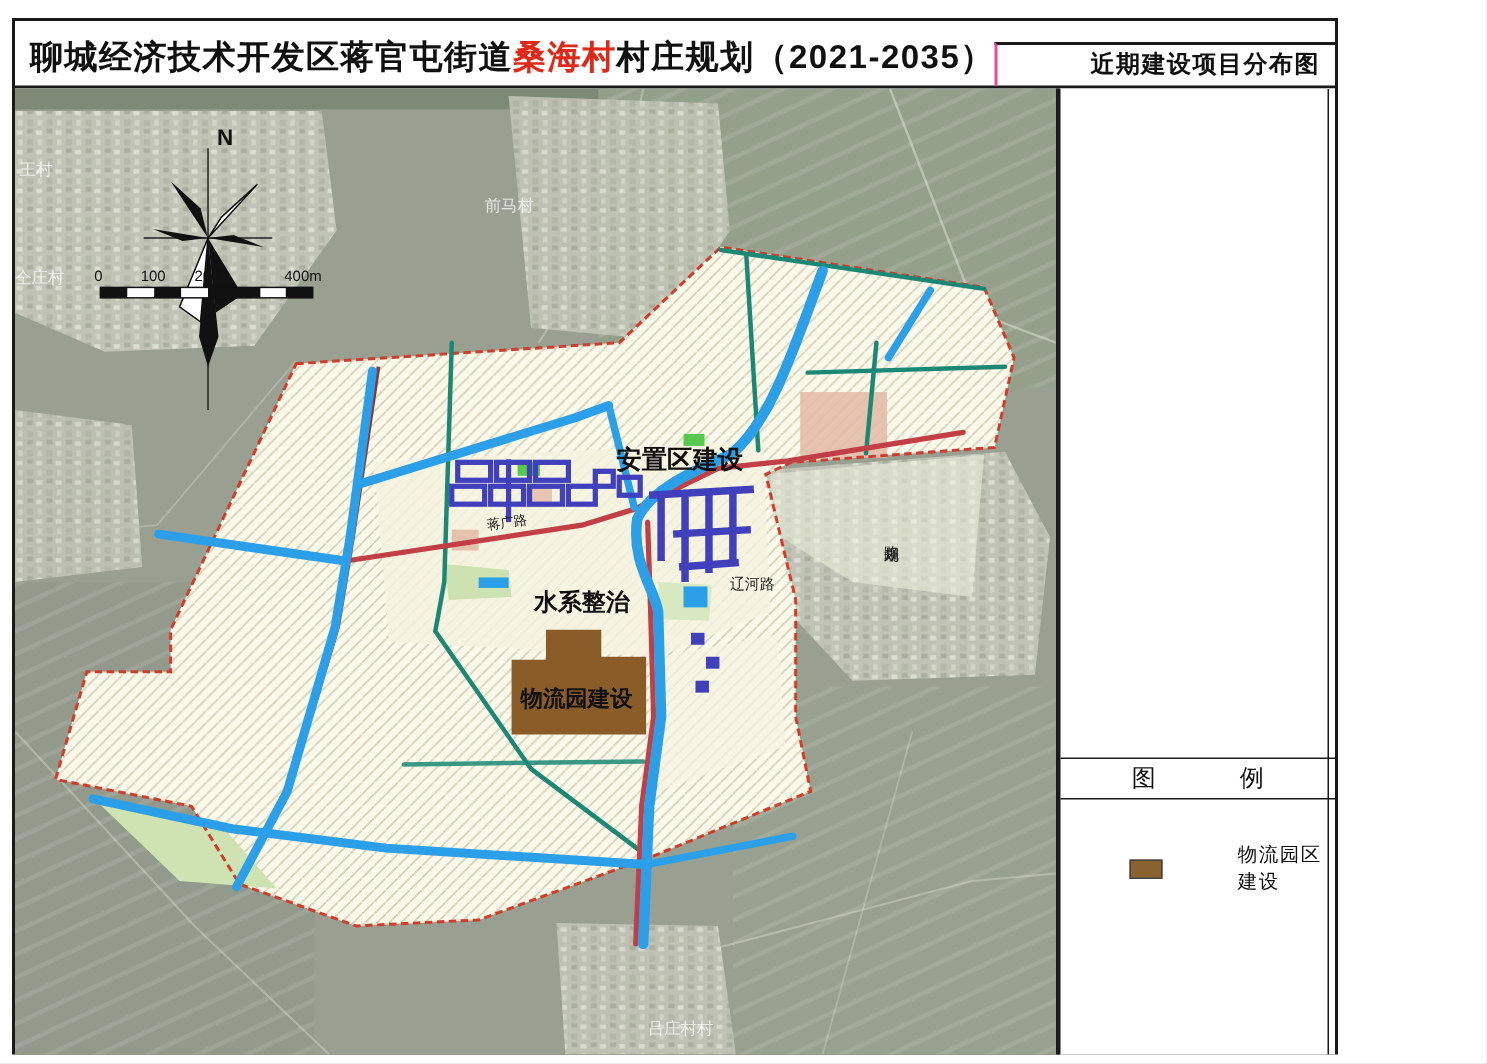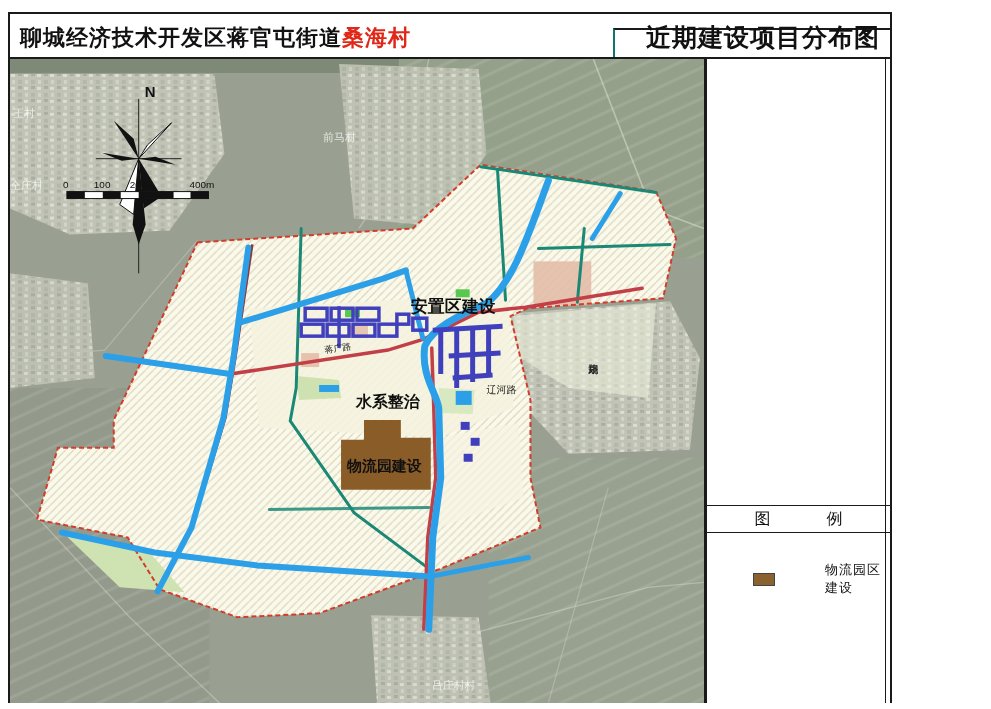--- a/index.html
+++ b/index.html
@@ -6,23 +6,23 @@
   .page{position:relative;width:991px;height:709px;background:#fff;overflow:hidden;
         font-family:"Liberation Sans","DejaVu Sans",sans-serif;}
   .frame{position:absolute;left:8px;top:12px;width:884px;height:691px;
          border:2px solid #1a1a1a;background:#fff;box-sizing:border-box;}
   
   .titlebar{position:absolute;left:0;top:0;width:100%;height:45px;display:flex;
             border-bottom:2px solid #1a1a1a;box-sizing:border-box;background:#fff;}
   .title-left{flex:1;display:flex;align-items:flex-end;padding:0 0 4px 10px;
               font-size:22px;font-weight:bold;color:#111;letter-spacing:1px;white-space:nowrap;}
   .title-left .hl{color:#e02818;text-align:center;}
-  .title-right{width:277px;box-sizing:border-box;border-left:2px solid #0f766e;border-top:2px solid #1a1a1a;
+  .title-right{width:277px;box-sizing:border-box;border-left:2px solid #ec4899;border-top:2px solid #1a1a1a;
                margin-top:14px;display:flex;align-items:flex-end;justify-content:flex-end;
-               padding:0 10px 3px 0;font-size:25px;font-weight:bold;color:#111;letter-spacing:1px;}
+               padding:0 10px 3px 0;font-size:16px;font-weight:bold;color:#111;letter-spacing:1px;}
   
   .content{position:absolute;left:0;top:45px;width:100%;height:644px;display:flex;box-sizing:border-box;}
   .map-wrap{position:relative;width:696px;height:644px;border-right:2px solid #1a1a1a;box-sizing:border-box;background:#9aa091;}
   .map-wrap svg{display:block;}
   
   .sidebar{position:relative;flex:1;background:#fff;display:flex;flex-direction:column;box-sizing:border-box;
            border-left:1px solid #1a1a1a;box-shadow:inset -4px 0 0 #fff, inset -5px 0 0 #1a1a1a;}
   .sidebar-top{height:447px;border-bottom:1.5px solid #1a1a1a;box-sizing:border-box;}
   .legend-header{height:27px;border-bottom:1.5px solid #1a1a1a;box-sizing:border-box;display:flex;
                  align-items:center;justify-content:center;gap:56px;font-size:16px;color:#111;}
@@ -40,20 +40,21 @@
 </head>
 <body>
 
 <div class="page">
   <div class="frame">
 
     <div class="titlebar">
       <div class="title-left">
         <span>聊城经济技术开发区蒋官屯街道</span>
           <span class="hl">桑海村</span>
+          <span>村庄规划（2021-2035）</span>
       </div>
       <div class="title-right">近期建设项目分布图</div>
     </div>
 
     <div class="content">
 
       <div class="map-wrap">
         <svg width="694" height="644" viewBox="0 0 696 646">
           <defs>
             <pattern id="hatch" width="8" height="8" patternUnits="userSpaceOnUse">

